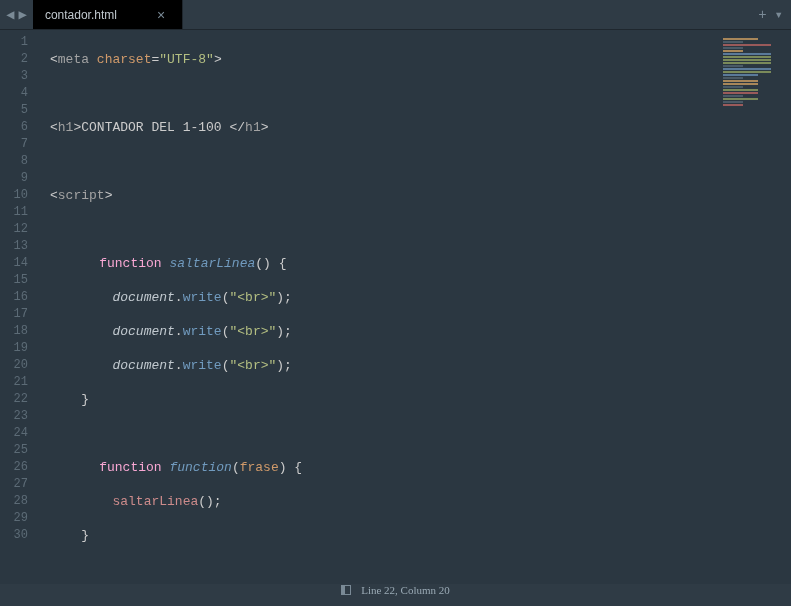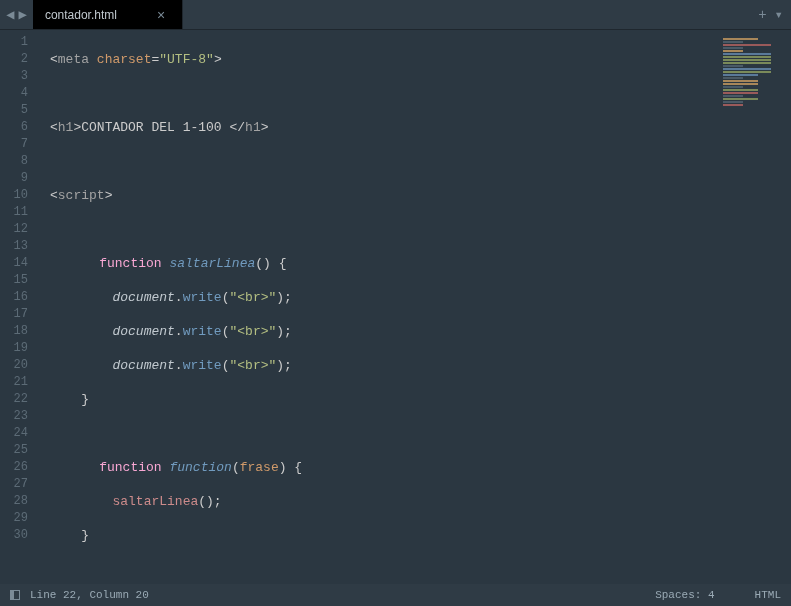--- a/index.html
+++ b/index.html
@@ -90,25 +90,26 @@
 .minimap .ml.r { background:#9a5a5a; }
 .minimap .ml.s { width:20px; }
 .minimap .ml.m { width:35px; }
 .minimap .ml.l { width:48px; }
 
 .status {
   height: 22px;
   background: #2f3b45;
   display: flex;
   align-items: center;
-  font-family: Liberation Mono, monospace;
+  font-family: Liberation Serif, serif;
   font-size: 11px;
   color: #9aaab5;
   padding: 0 10px;
   gap: 20px;
+  flex-direction: column;
 }
 .status .left { display:flex; align-items:center; gap:10px; }
 .status .right { margin-left:auto; display:flex; gap:40px; }
 .panel-icon {
   width:10px; height:10px; border:1px solid #7a8a96; display:inline-block;
 }
 .panel-icon::after{content:"";display:block;width:3px;height:100%;background:#7a8a96;}
 </style>
 </head>
 <body>

